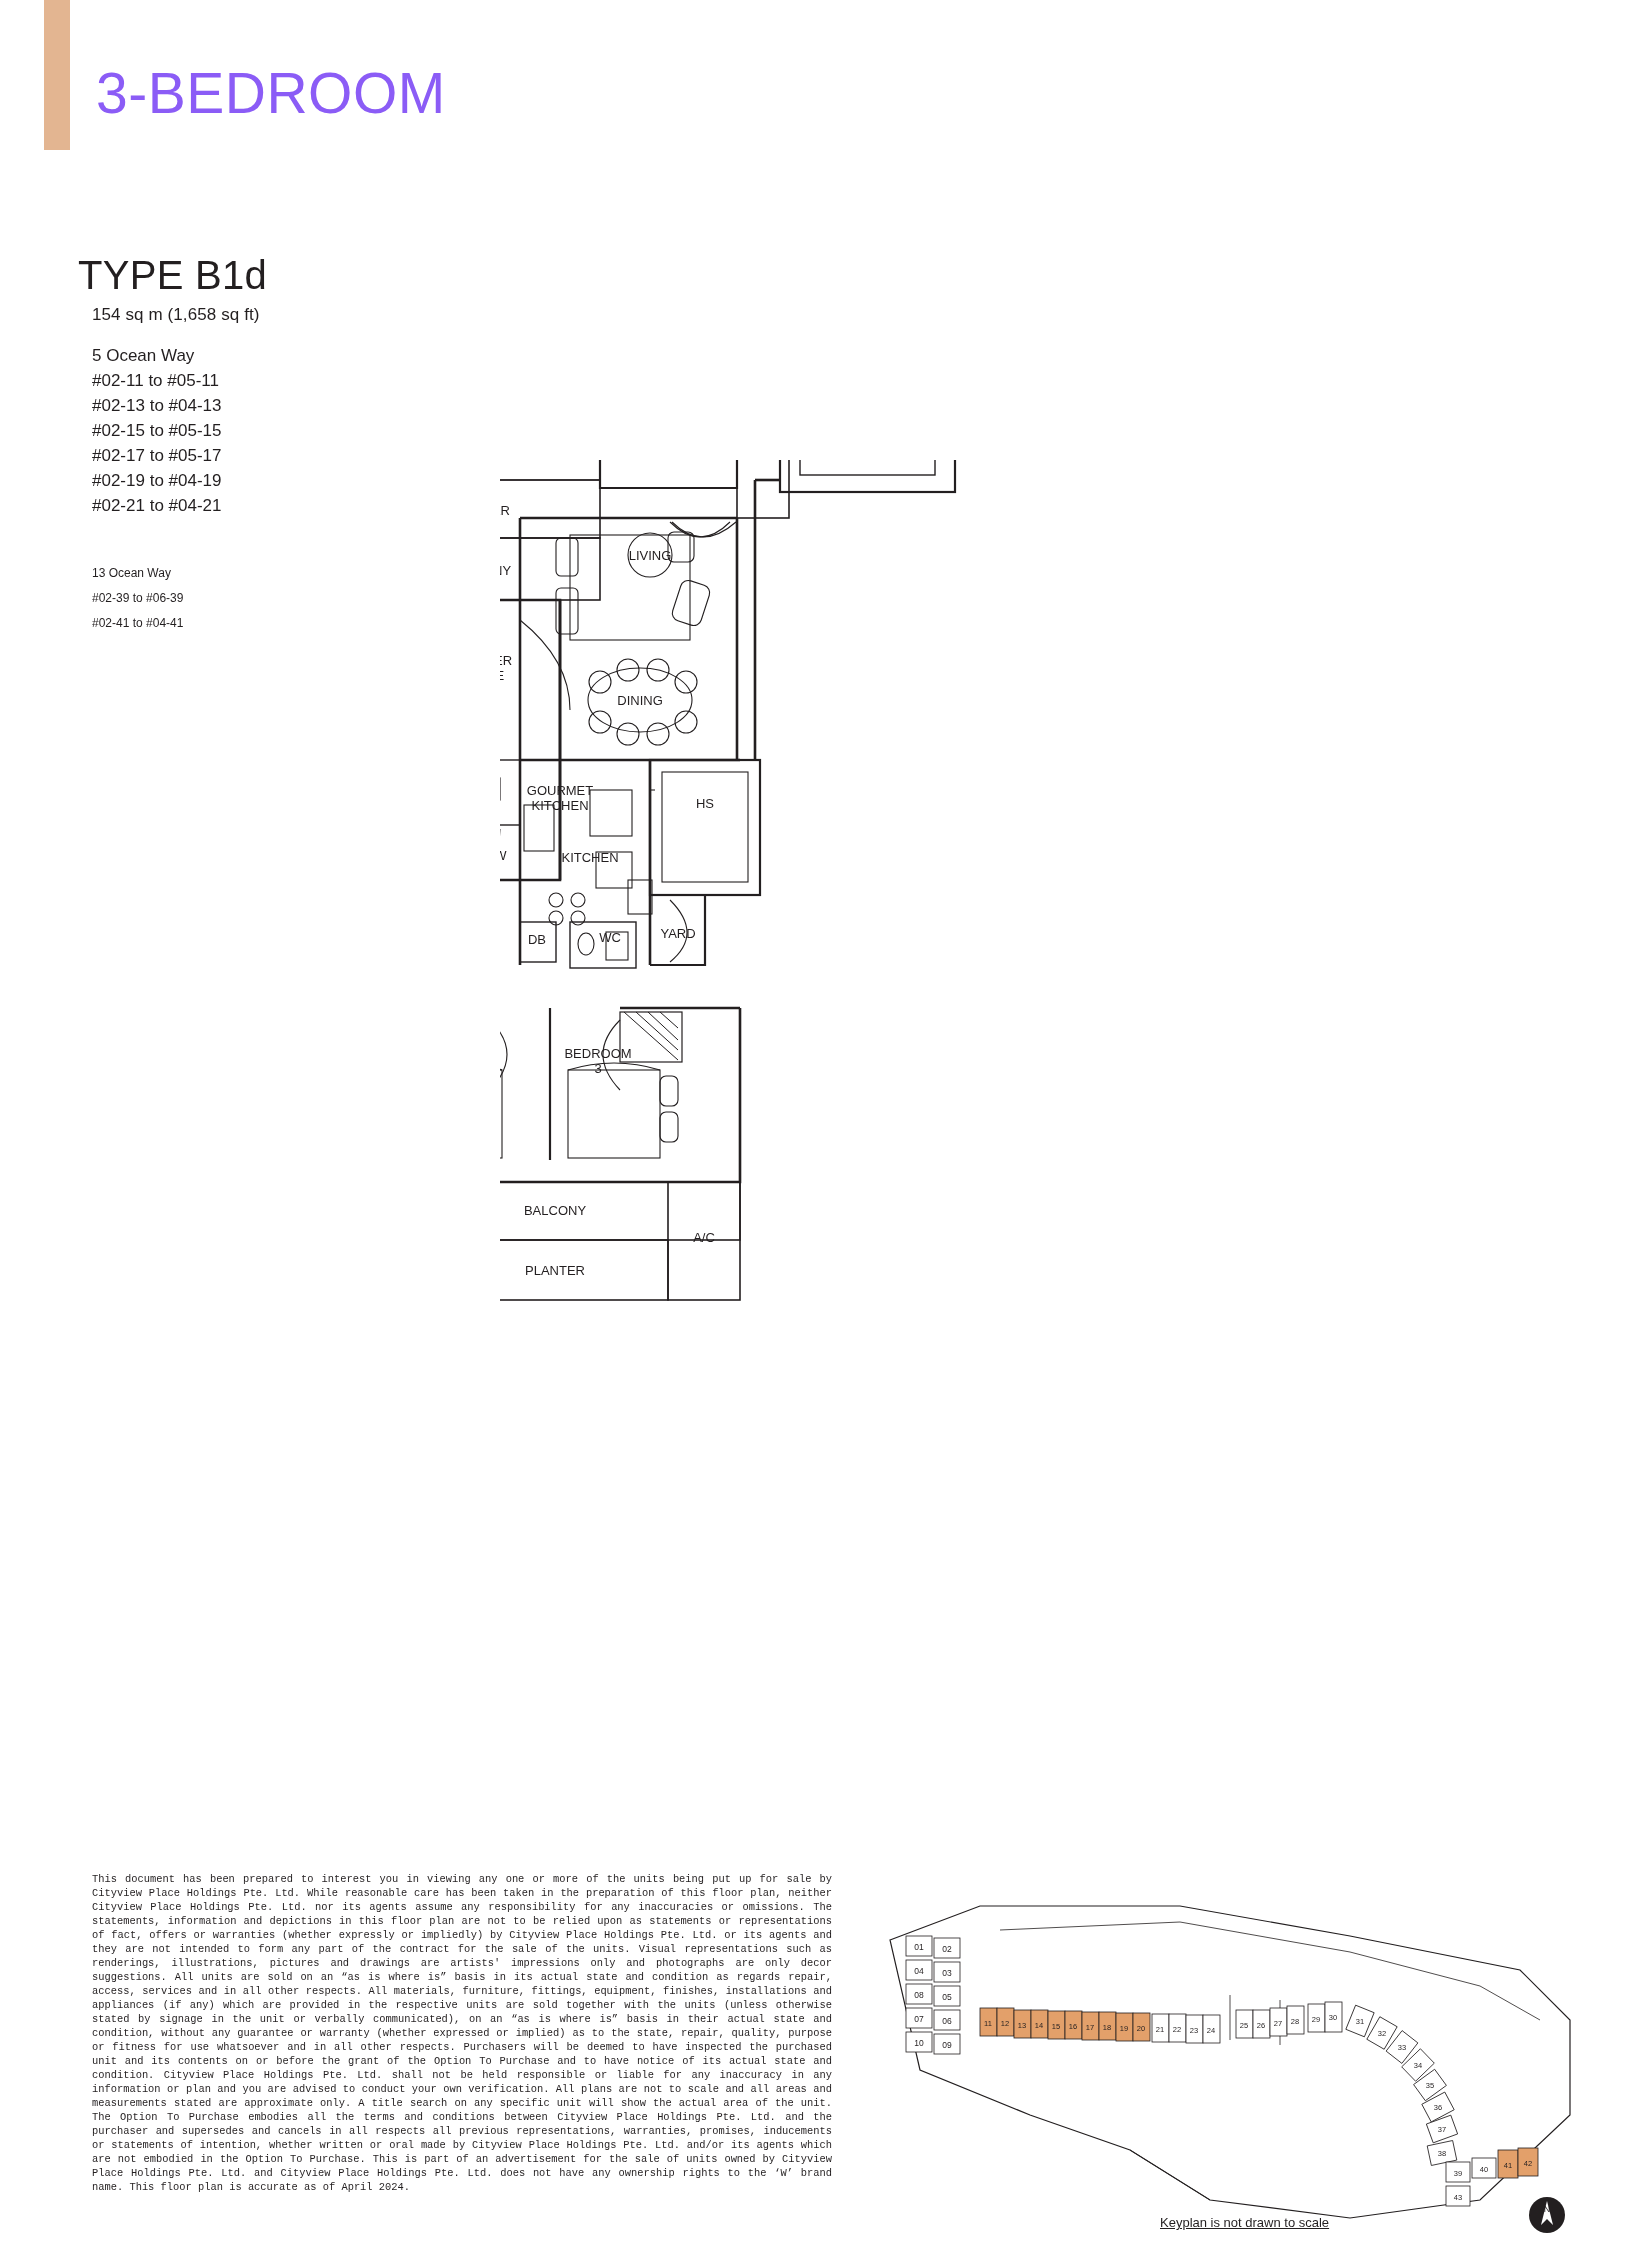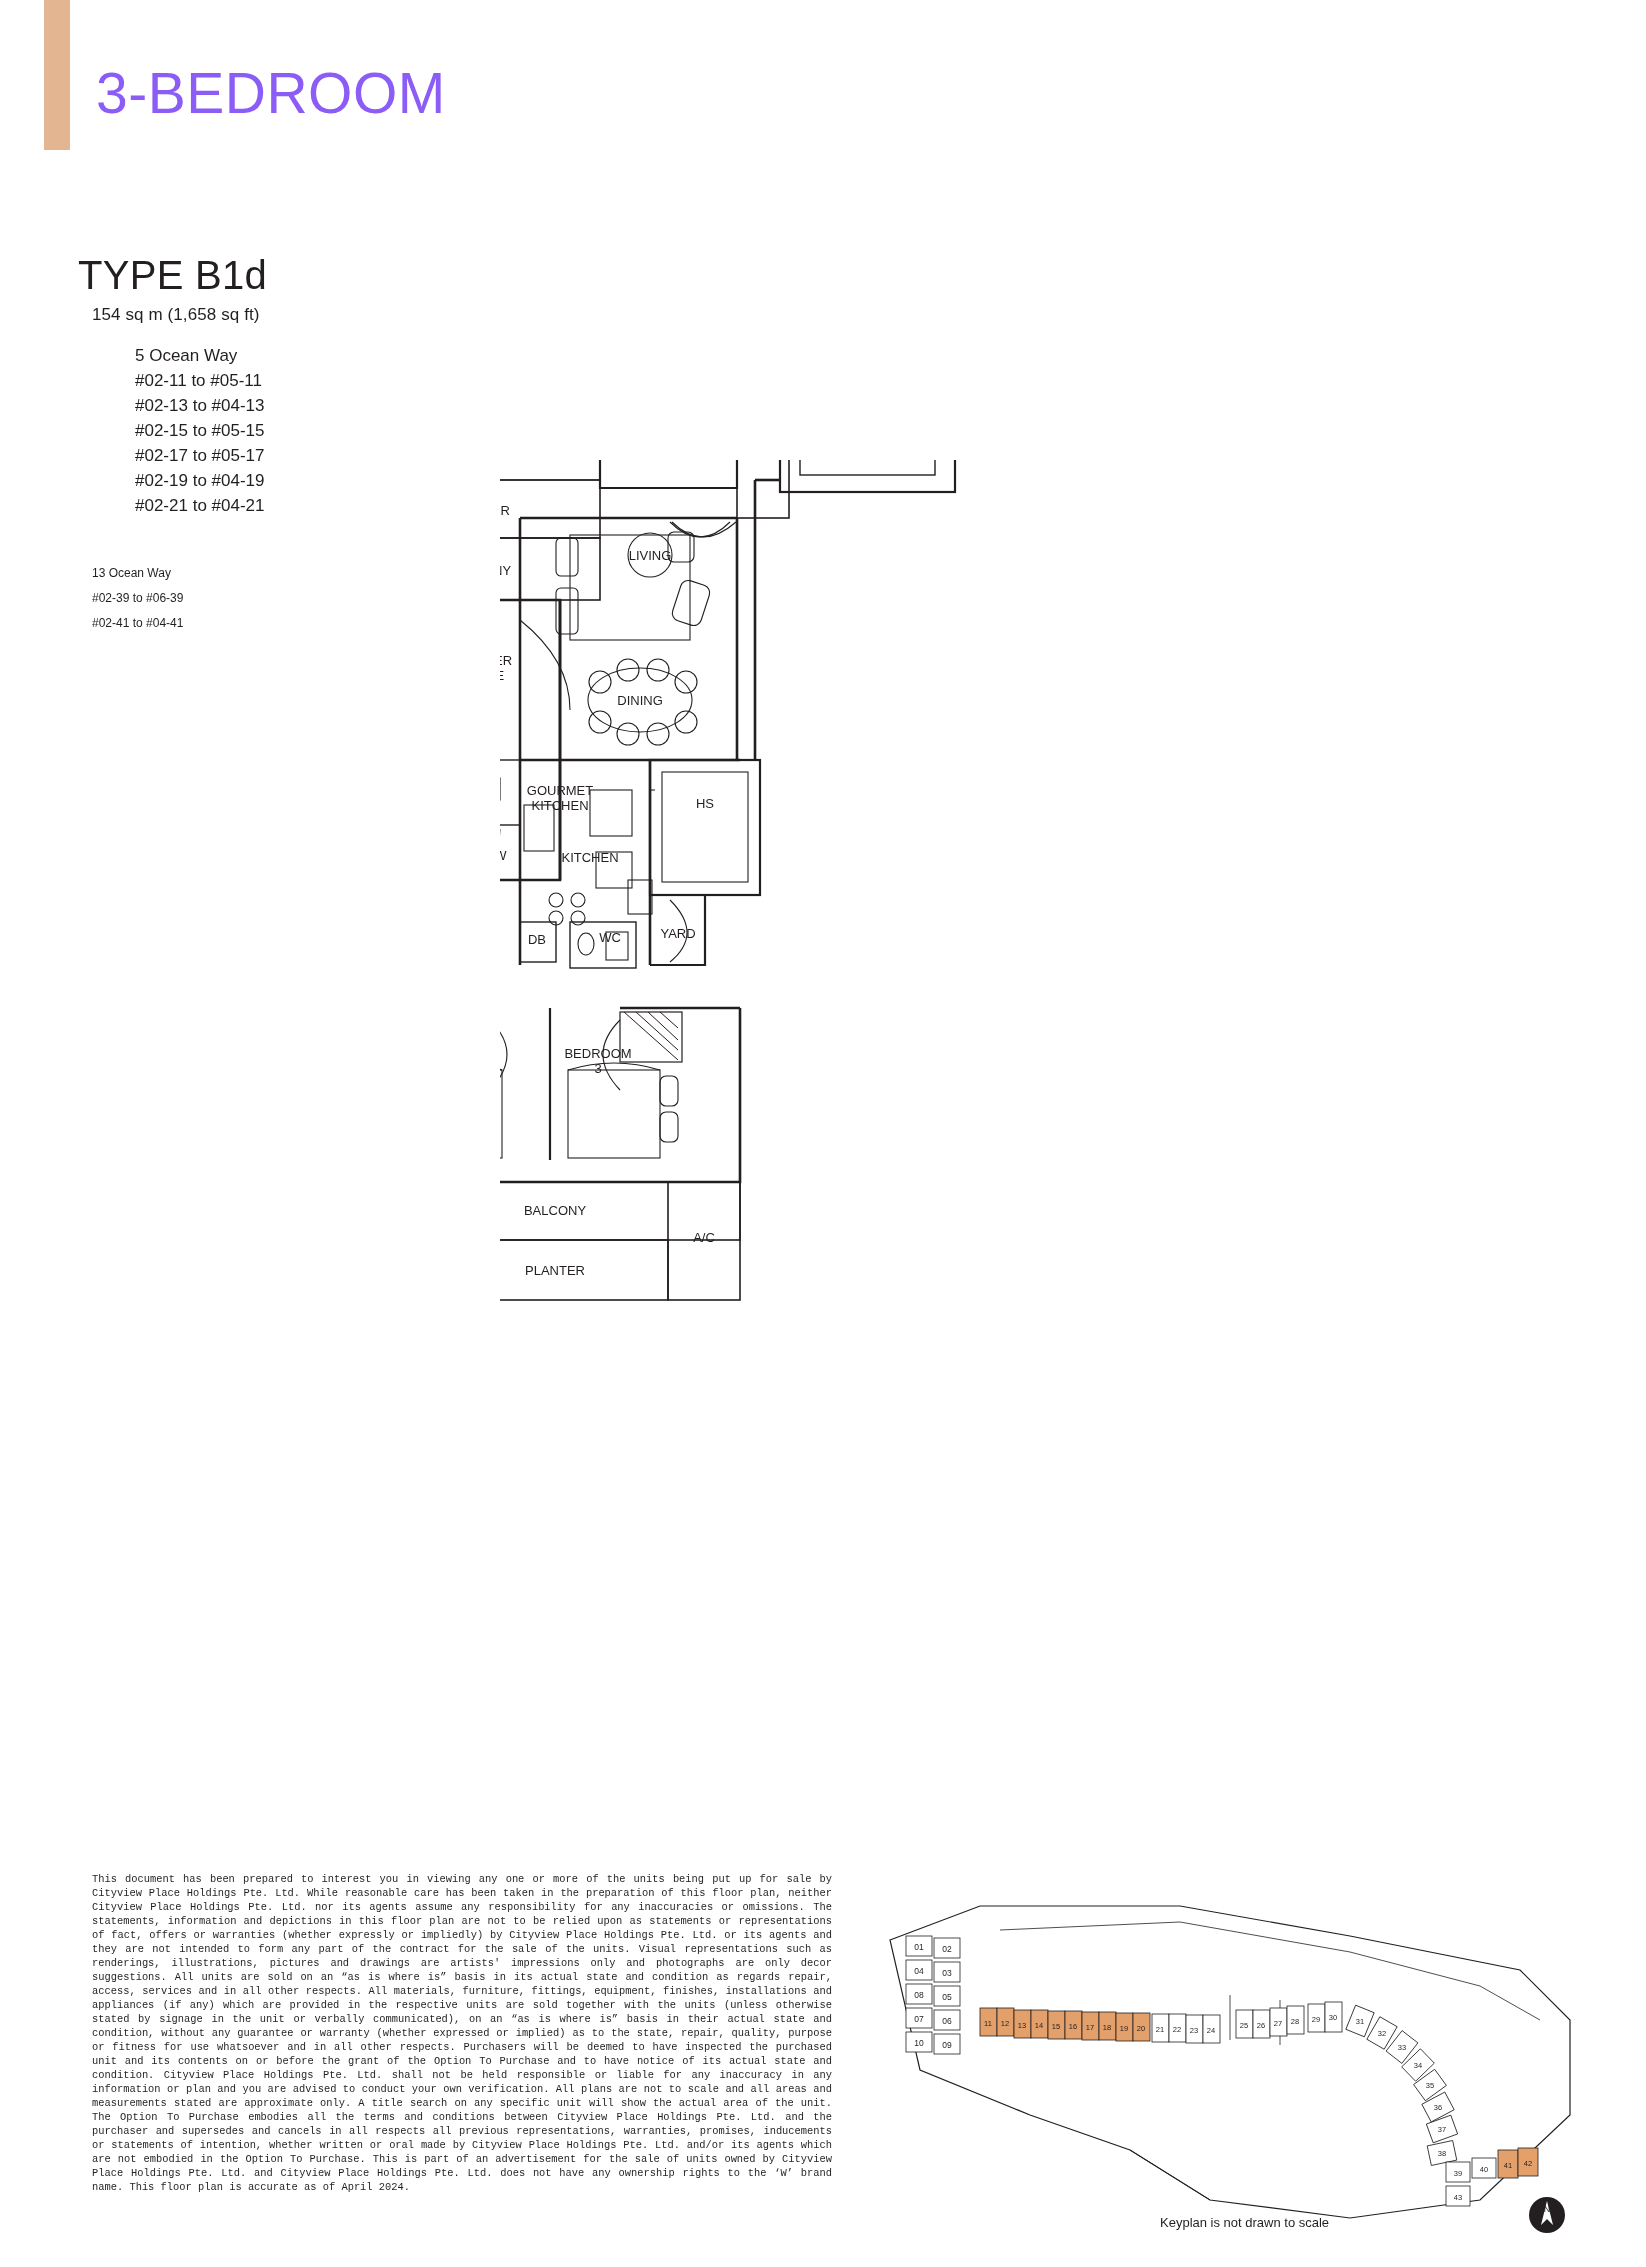--- a/index.html
+++ b/index.html
@@ -21,21 +21,21 @@
   .type-title{
     position:absolute;left:78px;top:253px;
     font-size:40px;font-weight:400;letter-spacing:.3px;
   }
   .type-area{
     position:absolute;left:92px;top:305px;
     font-size:17px;letter-spacing:.1px;text-align:right;
   }
   .addr-block{
     position:absolute;left:92px;top:343px;
-    font-size:17px;line-height:25px;margin-left:43px;
+    font-size:17px;line-height:25px;
   }
   .addr-block2{
     position:absolute;left:92px;top:561px;
     font-size:12px;line-height:25px;
   }
   
   .plan{
     position:absolute;left:500px;top:460px;width:1100px;height:1290px;
   }
   .plan svg{display:block;}
@@ -43,21 +43,21 @@
   .disclaimer{
     position:absolute;left:92px;top:1872px;width:740px;
     font-size:10.4px;line-height:14px;text-align:justify;color:#231f20;font-family:Liberation Mono, monospace;
   }
   
   .keyplan{
     position:absolute;left:880px;top:1900px;width:700px;height:330px;
   }
   .keyplan-caption{
     position:absolute;left:1160px;top:2215px;
-    font-size:13px;color:#231f20;
+    font-size:13px;color:#231f20;text-decoration:underline;
   }
   .compass{
     position:absolute;left:1528px;top:2196px;width:38px;height:38px;
   }
   text{font-family:"Liberation Sans", sans-serif;}
 </style>
 </head>
 <body>
 
 <div class="header-bar"></div>

